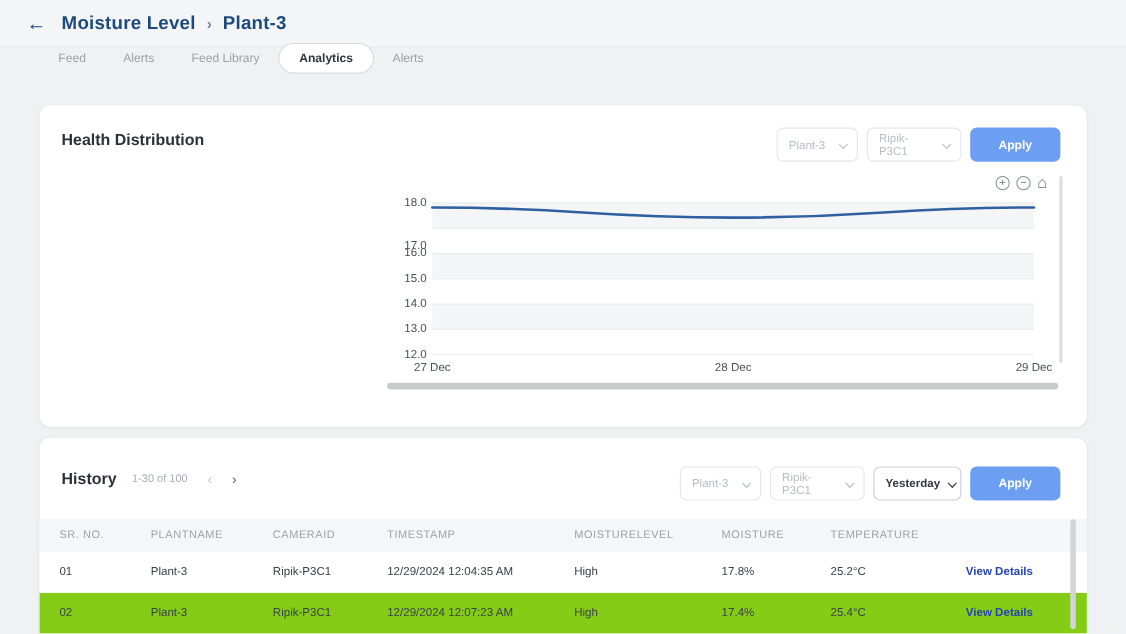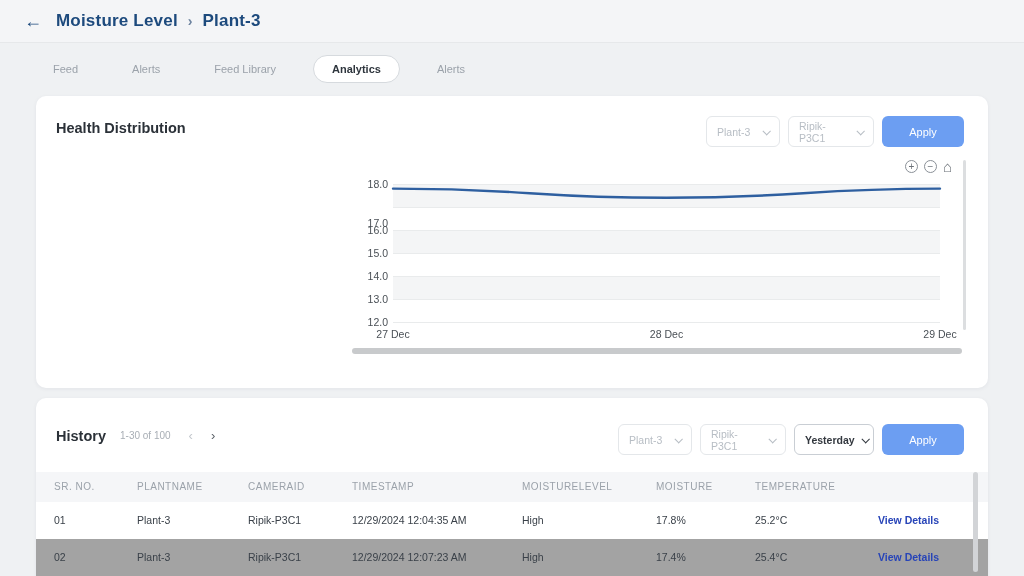--- a/index.html
+++ b/index.html
@@ -8,21 +8,21 @@
 
   
   .topbar { position:absolute; left:0; top:0; width:1024px; height:43px;
             background:#f4f5f7; border-bottom:1px solid #e6e8ea;
             display:flex; align-items:center; padding-left:24px; }
   .back { color:#1d4a7d; font-size:18px; font-weight:bold; margin-right:14px; cursor:pointer; }
   .crumb { color:#1d4a7d; font-size:17px; font-weight:bold; letter-spacing:.2px; }
   .crumb-sep { color:#6e84a0; font-size:14px; font-weight:bold; margin:0 10px; }
 
   
-  .tabbar { position:absolute; left:36px; top:54px; height:30px; display:flex; align-items:center;gap:20px; }
+  .tabbar { position:absolute; left:36px; top:38px; height:30px; display:flex; align-items:center; }
   .tab { font-size:11px; color:#9ba2aa; padding:0 17px; cursor:pointer; }
   .tab.active { background:#ffffff; border:1px solid #d6dade; border-radius:15px;
                 color:#2e353d; font-weight:bold; padding:7px 18px; }
 
   
   .card { position:absolute; background:#ffffff; border-radius:10px;
           box-shadow:0 1px 4px rgba(30,40,60,.06); }
   .card.health { left:36px; top:96px; width:952px; height:292px; }
   .card.history { left:36px; top:398px; width:952px; height:200px; }
   .card-title { position:absolute; left:20px; font-size:14.5px; font-weight:bold; color:#2b3138; }
@@ -30,21 +30,21 @@
   
   .filters { position:absolute; right:24px; display:flex; gap:8px; height:31px; }
   .dd { display:flex; align-items:center; justify-content:space-between;
         border:1px solid #e4e7ea; border-radius:6px; background:#fff;
         font-size:10.5px; color:#b7bdc4; padding:0 10px; cursor:pointer; }
   .dd.plant { width:74px; } .dd.camera { width:86px; }
   .dd.range { width:80px; border-color:#c9ced4; color:#33383f; font-weight:bold; }
   .chev { width:6px; height:6px; border-right:1.5px solid currentColor; border-bottom:1.5px solid currentColor;
           transform:rotate(45deg) translateY(-1px); display:inline-block; margin-left:7px; flex:none; }
   .apply { width:82px; border:none; border-radius:6px; background:#6c9ef2; color:#fff;
-           font-size:11px; font-weight:normal; cursor:pointer; font-family:inherit; }
+           font-size:11px; font-weight:bold; cursor:pointer; font-family:inherit; }
 
   
   .gauge { position:absolute; left:52px; top:62px; width:206px; height:206px; }
   .gauge svg { position:absolute; inset:0; }
   .gauge-value { position:absolute; left:0; top:78px; width:206px; text-align:center;
                  color:#1d4a7d; }
   .gauge-value .num { font-size:45px; letter-spacing:-1px; }
   .gauge-value .pct { font-size:20px; }
 
   
@@ -69,21 +69,21 @@
   .pagination { position:absolute; left:84px; top:32px; display:flex; align-items:center; gap:18px; }
   .page-range { font-size:10px; color:#a8aeb5; }
   .pchev { font-size:13px; cursor:pointer; line-height:10px; }
   .pchev.prev { color:#c2c7cc; } .pchev.next { color:#585f66; }
 
   
   .thead { position:absolute; left:0; top:74px; width:952px; height:30px; background:#f5f6f8; }
   .th { position:absolute; top:9px; font-size:10px; color:#9ba2aa; letter-spacing:.5px; }
   .tbody { position:absolute; left:0; top:104px; width:952px; }
   .trow { position:relative; width:952px; height:37px; background:#fff; }
-  .trow.alt { background:#a3a3a3; }
+  .trow.alt { background:#84cc16; }
   .td { position:absolute; top:12px; font-size:10.5px; color:#3a4149; }
   .td.link { color:#2744b8; font-weight:bold; cursor:pointer; }
   .vscroll-table { position:absolute; right:10px; top:74px; width:5px; height:100px;
                    background:#d2d4d7; border-radius:3px; cursor:pointer; }
 </style>
 </head>
 <body>
 
 <div class="topbar">
   <span class="back">←</span>

